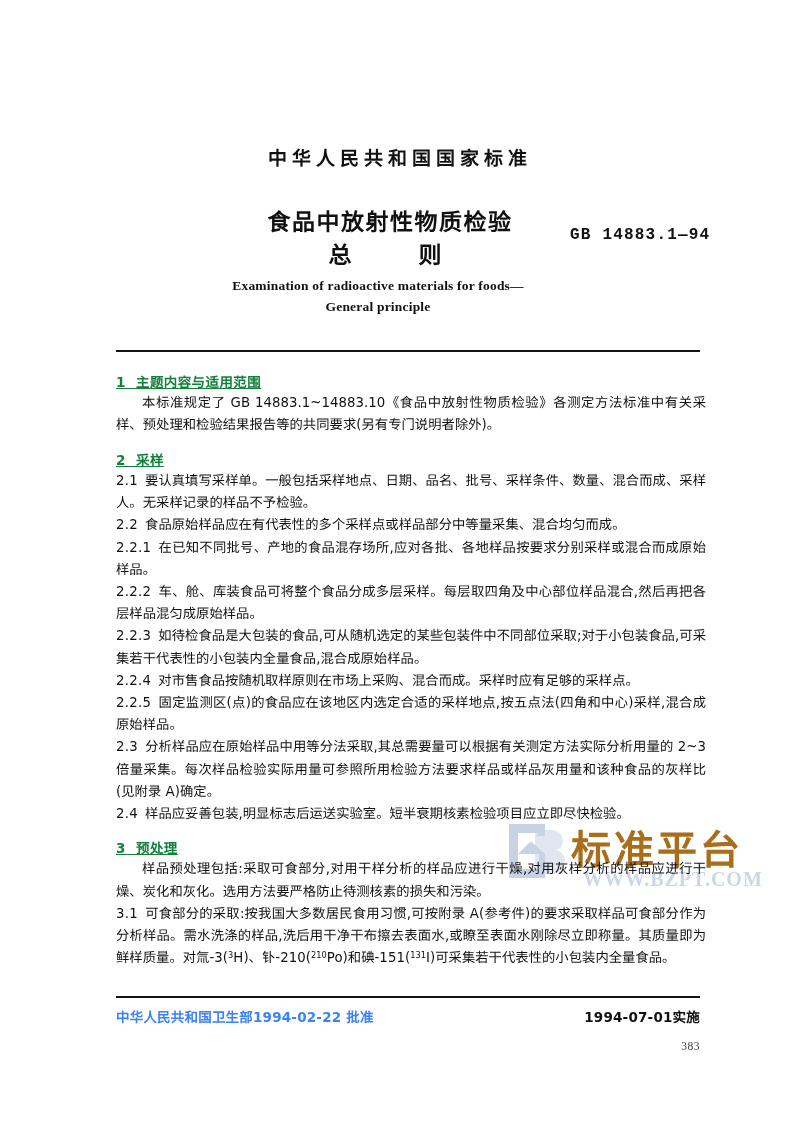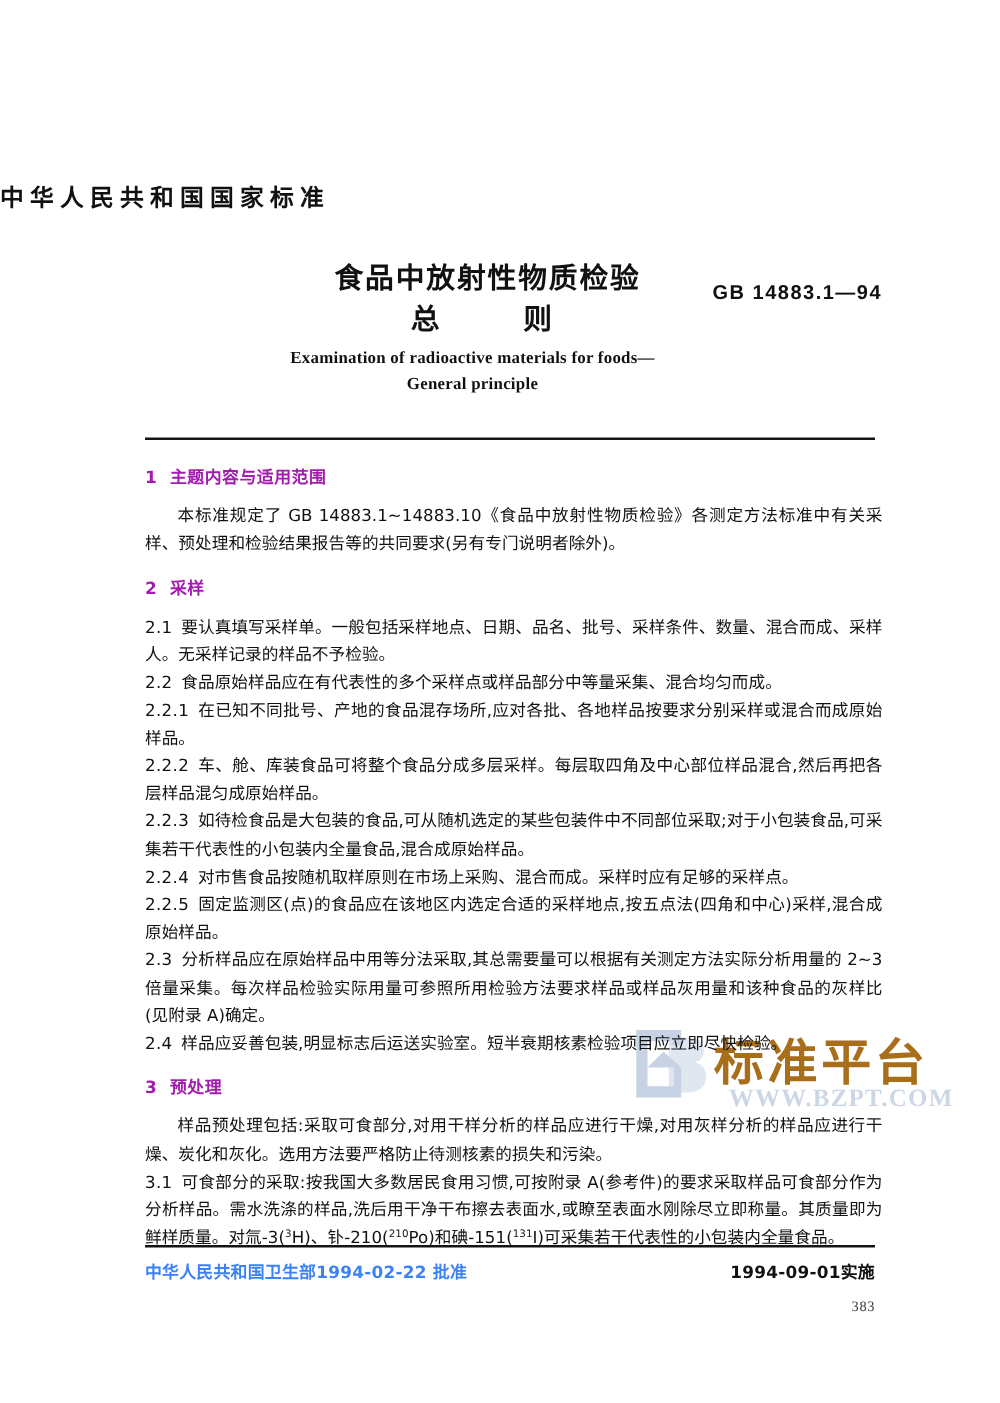--- a/index.html
+++ b/index.html
@@ -67,20 +67,21 @@
   }
 
   
   .content { position: relative; z-index: 2; }
 
   .std-org {
     position: absolute;
     left: 0;
     top: 143px;
     width: 800px;
+    text-align: center;
     font-size: 19px;
     font-weight: 700;
     letter-spacing: 5px;
     color: #111;
   }
   .doc-title {
     position: absolute;
     left: 0;
     top: 203px;
     width: 800px;
@@ -100,21 +101,21 @@
     font-size: 23px;
     font-weight: 700;
     letter-spacing: 22px;
     color: #111;
     transform: translateX(-4px);
   }
   .std-code {
     position: absolute;
     left: 570px;
     top: 226px;
-    font-family: Liberation Sans, sans-serif;
+    font-family: Liberation Mono, monospace;
     font-size: 16px;
     font-weight: 700;
     letter-spacing: 1.2px;
     color: #111;
     white-space: nowrap;
   }
   .en-title {
     position: absolute;
     left: 0;
     top: 278px;
@@ -161,39 +162,40 @@
   
   .body-area {
     position: absolute;
     left: 116px;
     top: 372px;
     width: 590px;
   }
   .sec-head {
     font-size: 13.5px;
     font-weight: 700;
-    color: #a21caf;
+    color: #15803d;
     letter-spacing: 0.4px;
     margin: 0;
     line-height: 1.5;
     white-space: pre;
+    text-decoration: underline;
   }
   .sec-head.gap-above { margin-top: 13px; }
 
   .para {
     font-size: 13.3px;
     line-height: 22.2px;
     color: #111;
     margin: 0;
     letter-spacing: 0.05px;
     text-align: justify;
     text-justify: inter-character;
   }
   .para.indent { text-indent: 26px; }
-  .para.first-after-head { margin-top: 11px; }
+  .para.first-after-head { }
   .para.tight { margin-top: 0; }
 
   .num {
     font-family: "DejaVu Sans", "Liberation Sans", sans-serif;
     letter-spacing: 0.3px;
   }
   .lbl { margin-right: 7px; }
 
   sup {
     font-size: 0.62em;
@@ -299,17 +301,17 @@
       <p class="para indent first-after-head">样品预处理包括:采取可食部分,对用干样分析的样品应进行干燥,对用灰样分析的样品应进行干燥、炭化和灰化。选用方法要严格防止待测核素的损失和污染。</p>
 
       <p class="para">
         <span class="num lbl">3.1</span><span>可食部分的采取:按我国大多数居民食用习惯,可按附录 A(参考件)的要求采取样品可食部分作为分析样品。需水洗涤的样品,洗后用干净干布擦去表面水,或瞭至表面水刚除尽立即称量。其质量即为鲜样质量。对氚-3(</span><sup>3</sup><span>H)、钋-210(</span><sup>210</sup><span>Po)和碘-151(</span><sup>131</sup><span>I)可采集若干代表性的小包装内全量食品。</span>
       </p>
 
     </div>
 
     <div class="rule-bottom"></div>
     <div class="footer-left">中华人民共和国卫生部1994-02-22 批准</div>
-    <div class="footer-right">1994-09-01实施</div>
+    <div class="footer-right">1994-07-01实施</div>
     <div class="page-num">383</div>
 
   </div>
 </div>
 
 </body></html>

